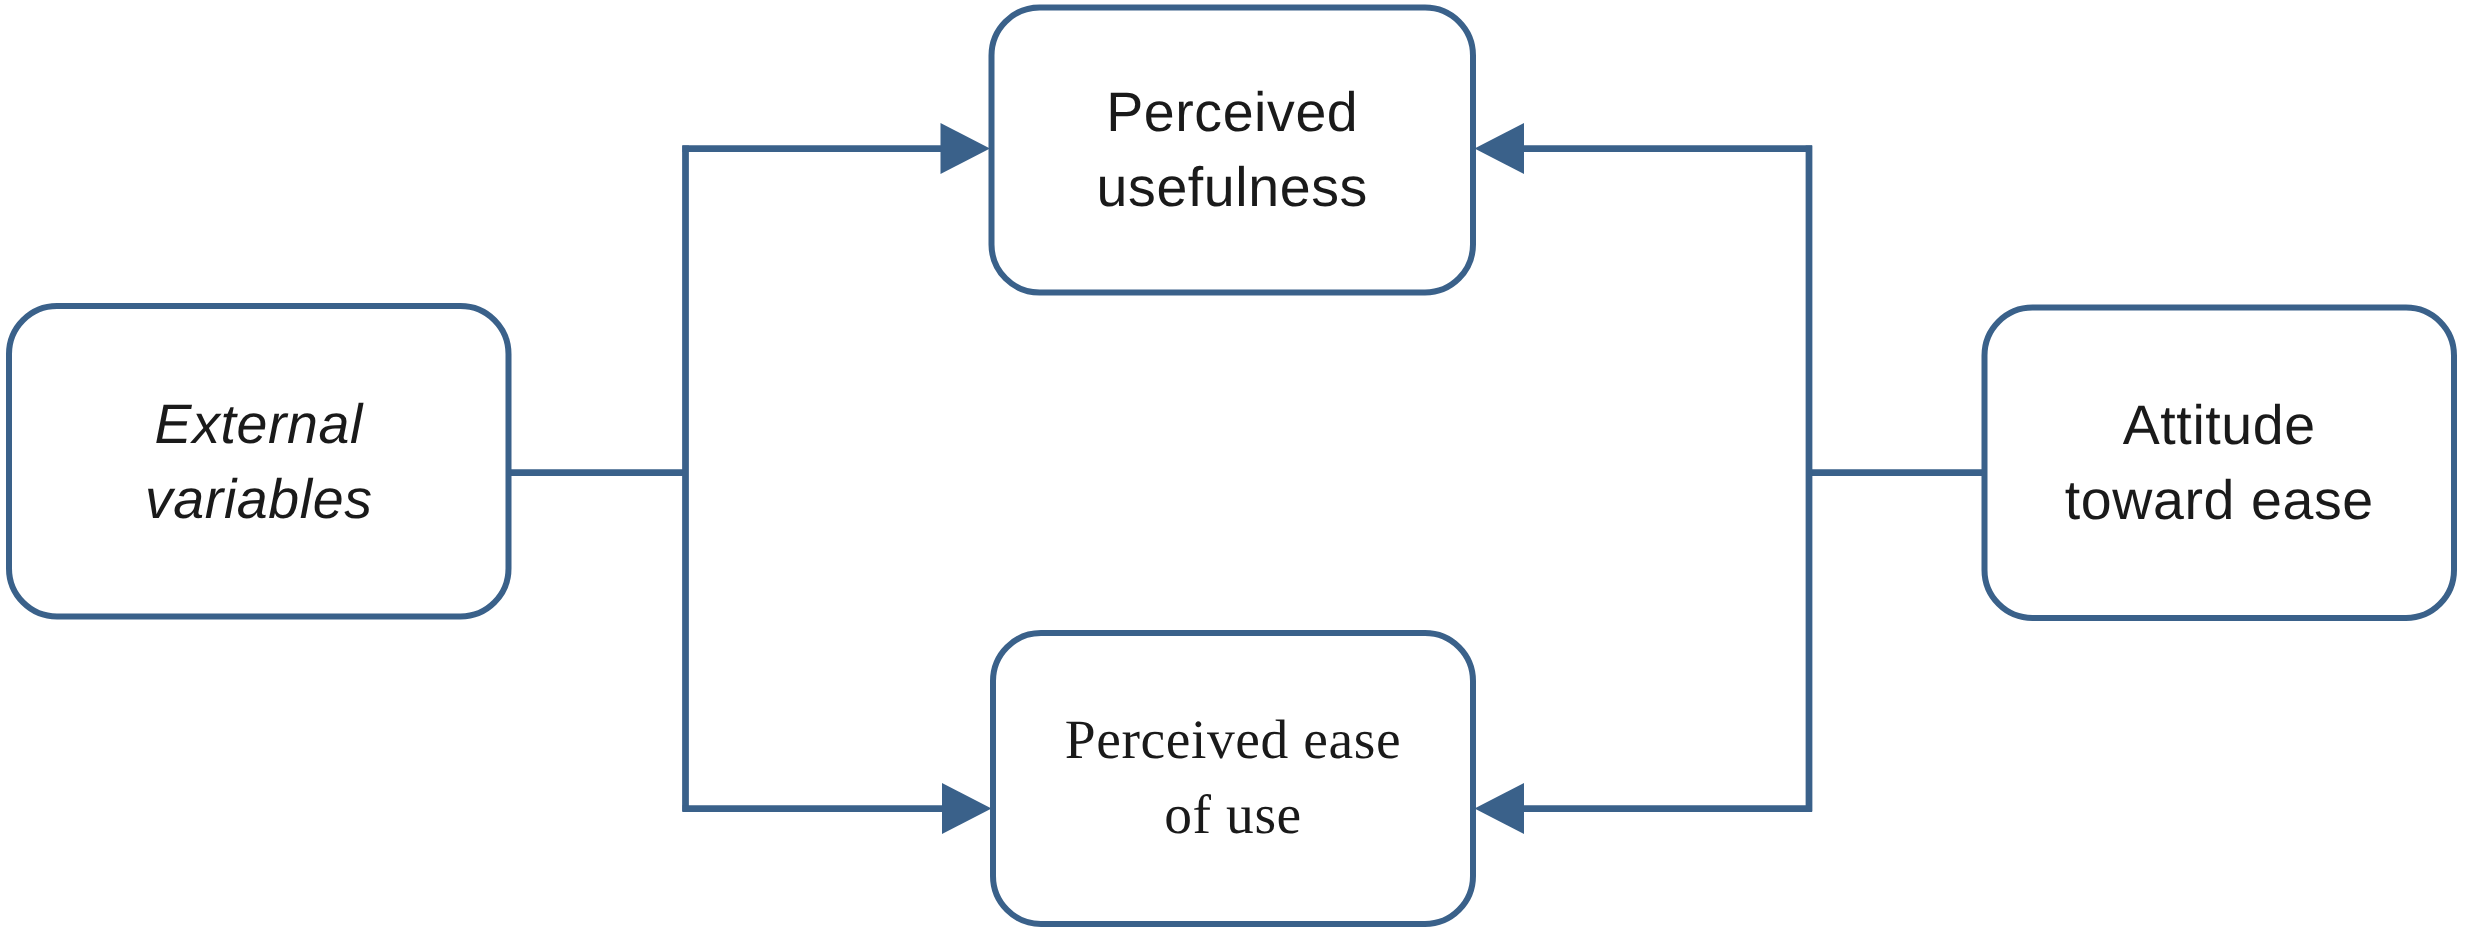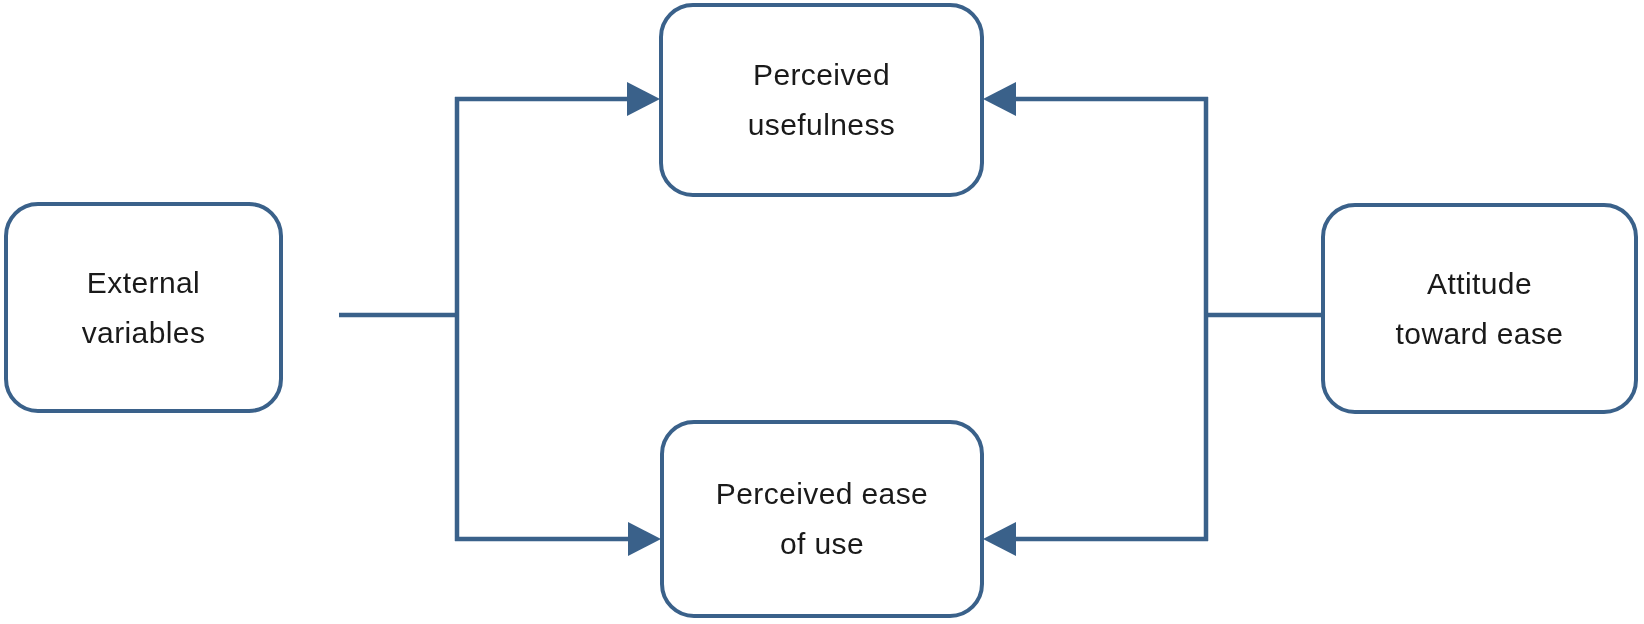--- a/index.html
+++ b/index.html
@@ -26,29 +26,29 @@
     box-sizing:border-box;
     border:4px solid var(--line);
     border-radius:34px;
     background:var(--bg);
     display:flex;
     align-items:center;
     justify-content:center;
     text-align:center;
   }
   .node-label{
-    font-size:30px;
+    font-size:37px;
     line-height:50px;
     letter-spacing:0.4px;
     color:var(--text);
     white-space:pre-line;
   }
-  .node-external{left:4px;   top:202px; width:279px; height:211px;}
+  .node-external{left:4px;   top:202px; width:337px; height:211px;font-style:italic;}
   .node-usefulness{left:659px; top:3px;   width:325px; height:194px;}
-  .node-ease{left:660px; top:420px; width:324px; height:198px;}
+  .node-ease{left:660px; top:420px; width:324px; height:198px;font-family:Liberation Serif, serif;}
   .node-attitude{left:1321px;top:203px; width:317px; height:211px;}
   .edge{stroke:var(--line);stroke-width:4.5;fill:none;}
   .arrowhead{fill:var(--line);stroke:none;}
 </style>
 </head>
 <body>
 
 <div class="canvas">
 
   <svg class="connectors" viewBox="0 0 1644 624" xmlns="http://www.w3.org/2000/svg" aria-hidden="true">

